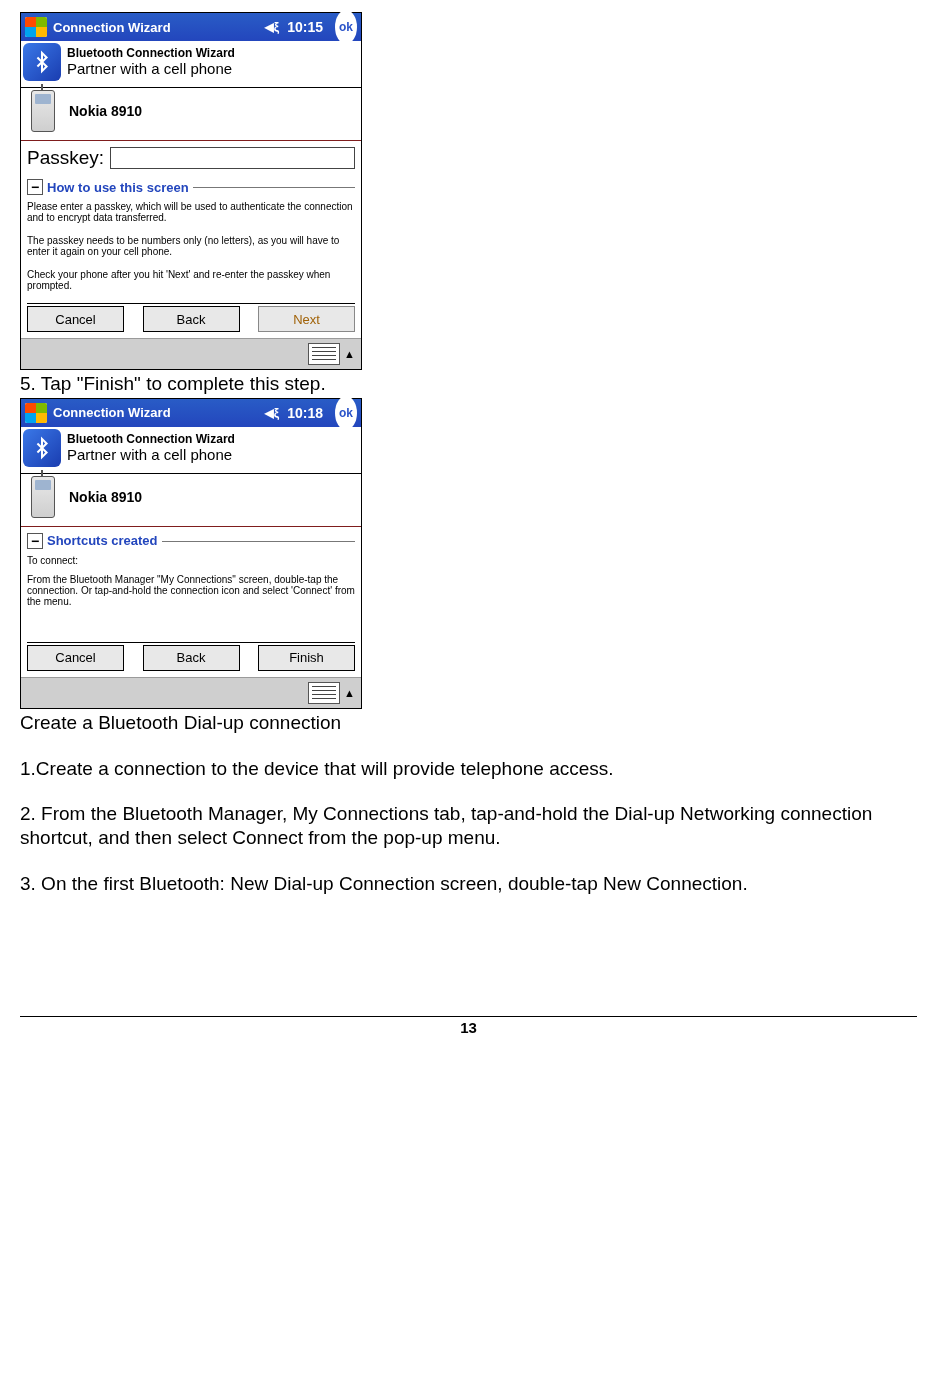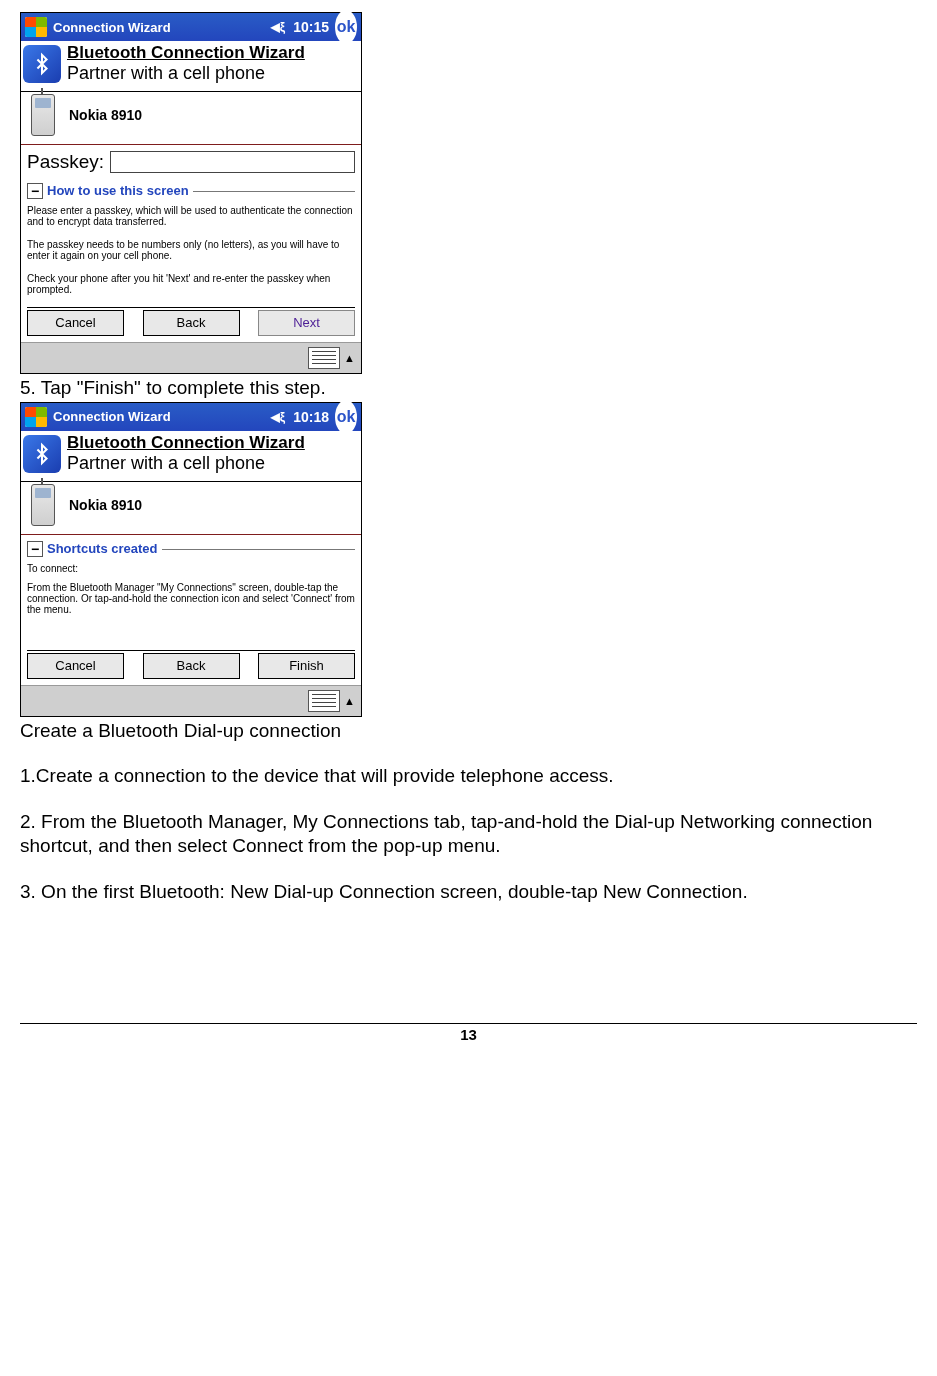--- a/index.html
+++ b/index.html
@@ -50,23 +50,23 @@
   .titlebar-time { margin: 0 4px; font-size: 14px; }
   .ok-badge {
     background: #fff;
     color: #2b54c9;
     border-radius: 50%;
     width: 22px;
     height: 34px;
     display: flex;
     align-items: center;
     justify-content: center;
-    font-size: 16px;
-    font-weight: bold;
-    margin-left: 2px;
+    font-size: 12px;
+    font-weight: bold;
+    margin-left: 8px;
   }
   .header-row {
     display: flex;
     align-items: center;
     padding: 2px 4px 6px 2px;
     border-bottom: 1px solid #000;
   }
   .bt-icon {
     width: 38px;
     height: 38px;
@@ -74,22 +74,22 @@
     border-radius: 6px;
     color: #fff;
     display: flex;
     align-items: center;
     justify-content: center;
     font-size: 28px;
     font-weight: bold;
     margin-right: 6px;
   }
   .header-texts { line-height: 1.2; }
-  .header-title { font-weight: bold; font-size: 17px; text-decoration: underline; }
-  .header-sub { font-size: 18px; }
+  .header-title { font-weight: bold; font-size: 12px; }
+  .header-sub { font-size: 15px; }
   .device-row {
     display: flex;
     align-items: center;
     padding: 2px 4px 8px 10px;
     border-bottom: 1px solid #7f1d1d;
   }
   .phone-icon {
     width: 22px;
     height: 40px;
     border: 1px solid #555;
@@ -179,21 +179,21 @@
     border: 1px solid #000;
     background: #e8e8e8;
     font-family: inherit;
     font-size: 13px;
     display: flex;
     align-items: center;
     justify-content: center;
     cursor: pointer;
   }
   .wbtn.disabled {
-    color: #4c1d95;
+    color: #a16207;
     border-color: #888;
   }
   .bottom-bar {
     background: #cfcfcf;
     height: 30px;
     display: flex;
     justify-content: flex-end;
     align-items: center;
     padding: 0 6px;
     border-top: 1px solid #9a9a9a;

